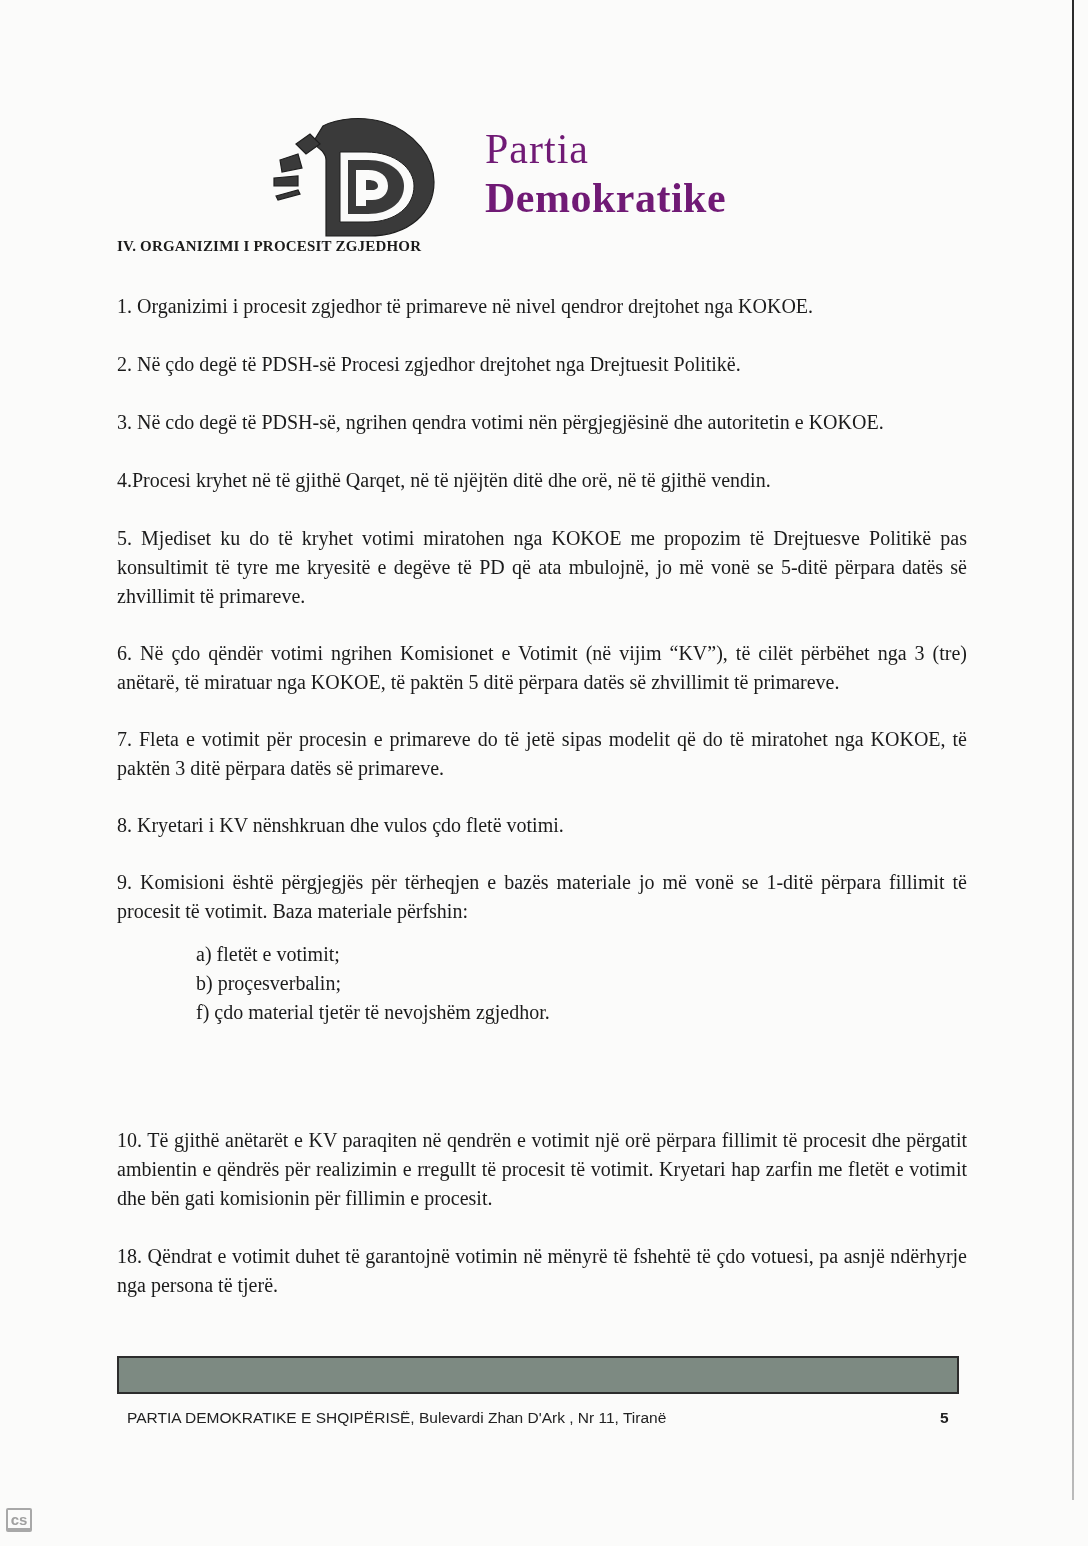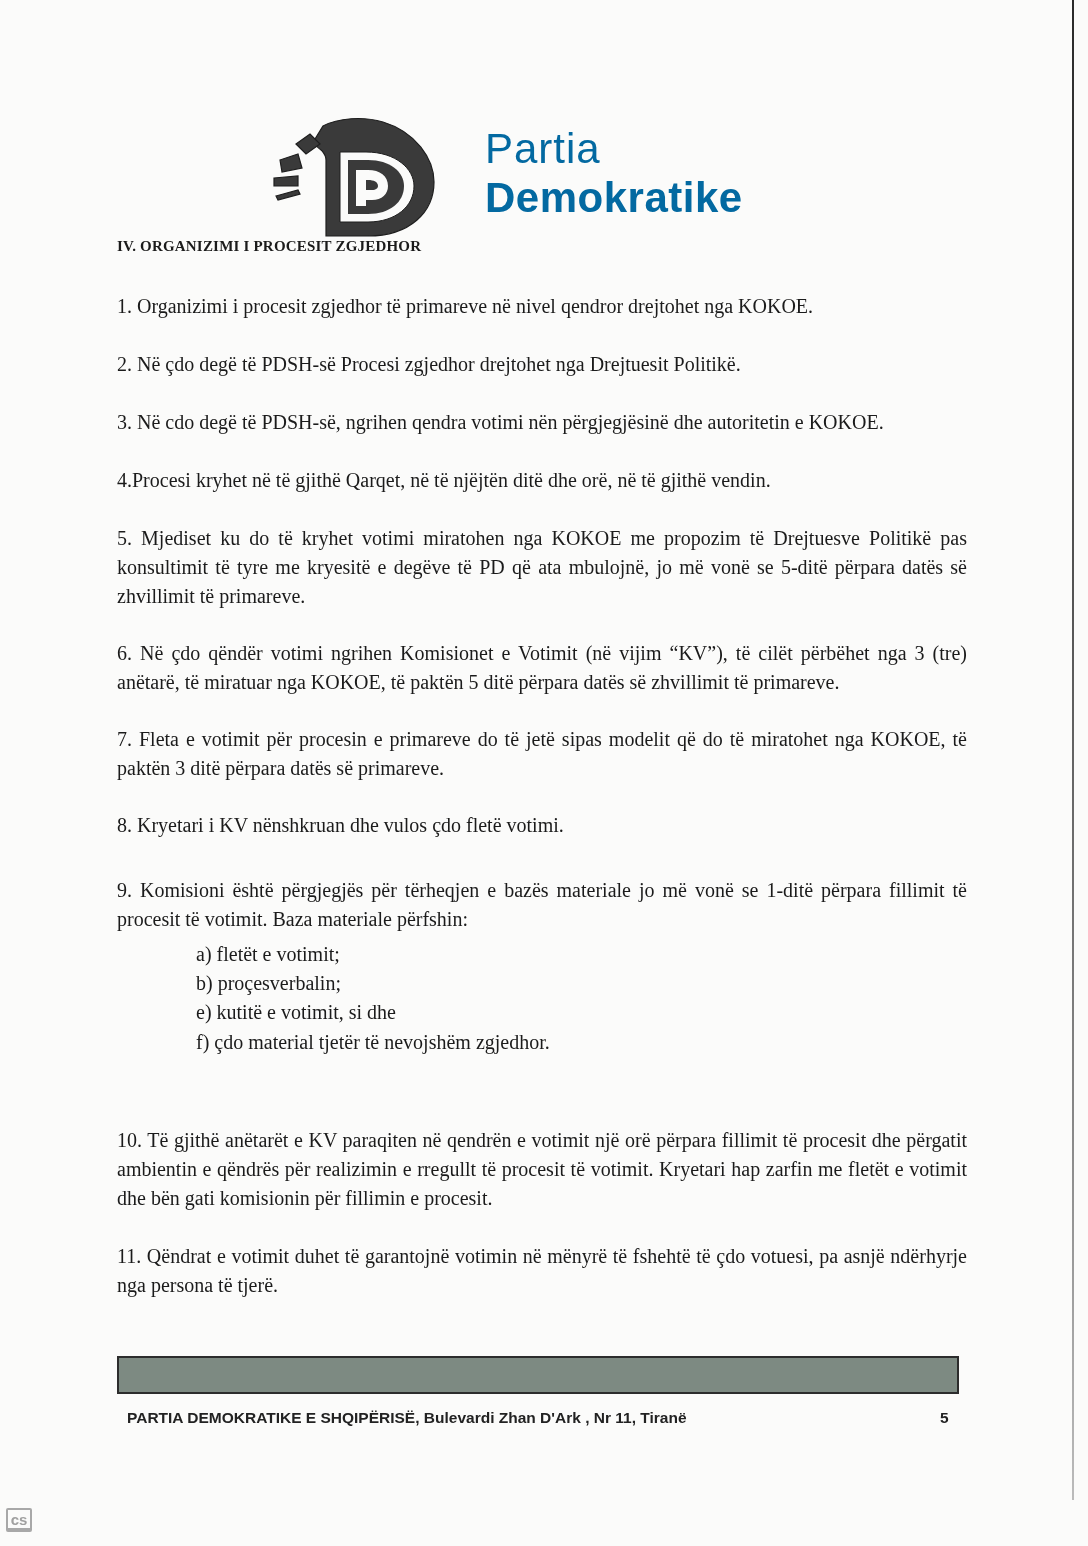--- a/index.html
+++ b/index.html
@@ -27,22 +27,22 @@
       position: absolute;
       left: 268px;
       top: 114px;
       width: 170px;
       height: 124px;
     }
     .brand {
       position: absolute;
       left: 485px;
       top: 128px;
-      font-family: Liberation Sans, sans-serif;
-      color: #0369a1;
+      font-family: Liberation Serif, serif;
+      color: #701a75;
       line-height: 1;
     }
     .brand .line1 {
       font-size: 42px;
       font-weight: normal;
       letter-spacing: 1px;
     }
     .brand .line2 {
       font-size: 42px;
       font-weight: bold;
@@ -85,21 +85,21 @@
       background: #7d8a82;
       border: 2px solid #2c2c2c;
       box-sizing: border-box;
     }
     .footer-text {
       position: absolute;
       left: 127px;
       top: 1409px;
       font-family: "Liberation Sans", sans-serif;
       font-size: 15.5px;
-      font-weight: bold;
+      font-weight: normal;
       color: #222;
     }
     .page-number {
       position: absolute;
       left: 940px;
       top: 1409px;
       font-family: "Liberation Sans", sans-serif;
       font-size: 15.5px;
       font-weight: bold;
       color: #222;
@@ -160,31 +160,30 @@
 <div class="section-title">IV. ORGANIZIMI I PROCESIT ZGJEDHOR</div>
 
 <div class="para nowrap" style="top:292px;font-family:Liberation Serif, serif;">1. Organizimi i procesit zgjedhor të primareve në nivel qendror drejtohet nga KOKOE.</div>
 <div class="para nowrap" style="top:350px;">2. Në çdo degë të PDSH-së Procesi zgjedhor drejtohet nga Drejtuesit Politikë.</div>
 <div class="para nowrap" style="top:408px;">3. Në cdo degë të PDSH-së, ngrihen qendra votimi nën përgjegjësinë dhe autoritetin e KOKOE.</div>
 <div class="para nowrap" style="top:466px;">4.Procesi kryhet në të gjithë Qarqet, në të njëjtën ditë dhe orë, në të gjithë vendin.</div>
 <div class="para" style="top:524px;">5. Mjediset ku do të kryhet votimi miratohen nga KOKOE me propozim të Drejtuesve Politikë pas konsultimit të tyre me kryesitë e degëve të PD që ata mbulojnë, jo më vonë se  5-ditë përpara datës së zhvillimit të primareve.</div>
 <div class="para" style="top:639px;">6. Në çdo qëndër votimi ngrihen Komisionet e Votimit (në vijim “KV”), të cilët përbëhet nga 3 (tre) anëtarë, të miratuar nga KOKOE, të paktën 5 ditë përpara datës së zhvillimit të primareve.</div>
 <div class="para" style="top:725px;">7. Fleta e votimit për procesin e primareve do të jetë sipas modelit që do të miratohet nga KOKOE, të paktën  3 ditë përpara datës së primareve.</div>
 <div class="para nowrap" style="top:811px;">8. Kryetari i KV nënshkruan dhe vulos çdo fletë votimi.</div>
-<div class="para" style="top:868px;margin-top:8px;">9. Komisioni është përgjegjës për tërheqjen e bazës materiale jo më vonë se 1-ditë përpara fillimit të procesit të votimit. Baza materiale përfshin:</div>
+<div class="para" style="top:868px;">9. Komisioni është përgjegjës për tërheqjen e bazës materiale jo më vonë se 1-ditë përpara fillimit të procesit të votimit. Baza materiale përfshin:</div>
 
 <ul class="sublist">
   <li>a) fletët e votimit;</li>
   <li>b) proçesverbalin;</li>
-  <li>e) kutitë e votimit, si dhe</li>
   <li>f) çdo material tjetër të nevojshëm zgjedhor.</li>
 </ul>
 
 <div class="para" style="top:1126px;">10. Të gjithë anëtarët e KV paraqiten në qendrën e votimit një orë përpara fillimit të procesit dhe përgatit ambientin e qëndrës për realizimin e rregullt të procesit të votimit. Kryetari hap zarfin me fletët e votimit dhe bën gati komisionin për fillimin e procesit.</div>
-<div class="para" style="top:1242px;">11. Qëndrat e votimit duhet të garantojnë votimin në mënyrë të fshehtë të çdo votuesi, pa asnjë ndërhyrje nga persona të tjerë.</div>
+<div class="para" style="top:1242px;">18. Qëndrat e votimit duhet të garantojnë votimin në mënyrë të fshehtë të çdo votuesi, pa asnjë ndërhyrje nga persona të tjerë.</div>
 
 <div class="footer-bar"></div>
 <div class="footer-text">PARTIA DEMOKRATIKE E SHQIPËRISË, Bulevardi Zhan D'Ark , Nr 11, Tiranë</div>
 <div class="page-number">5</div>
 
 <div class="watermark">
   <span class="cs-icon">cs</span>
 </div>
 
 </body></html>

